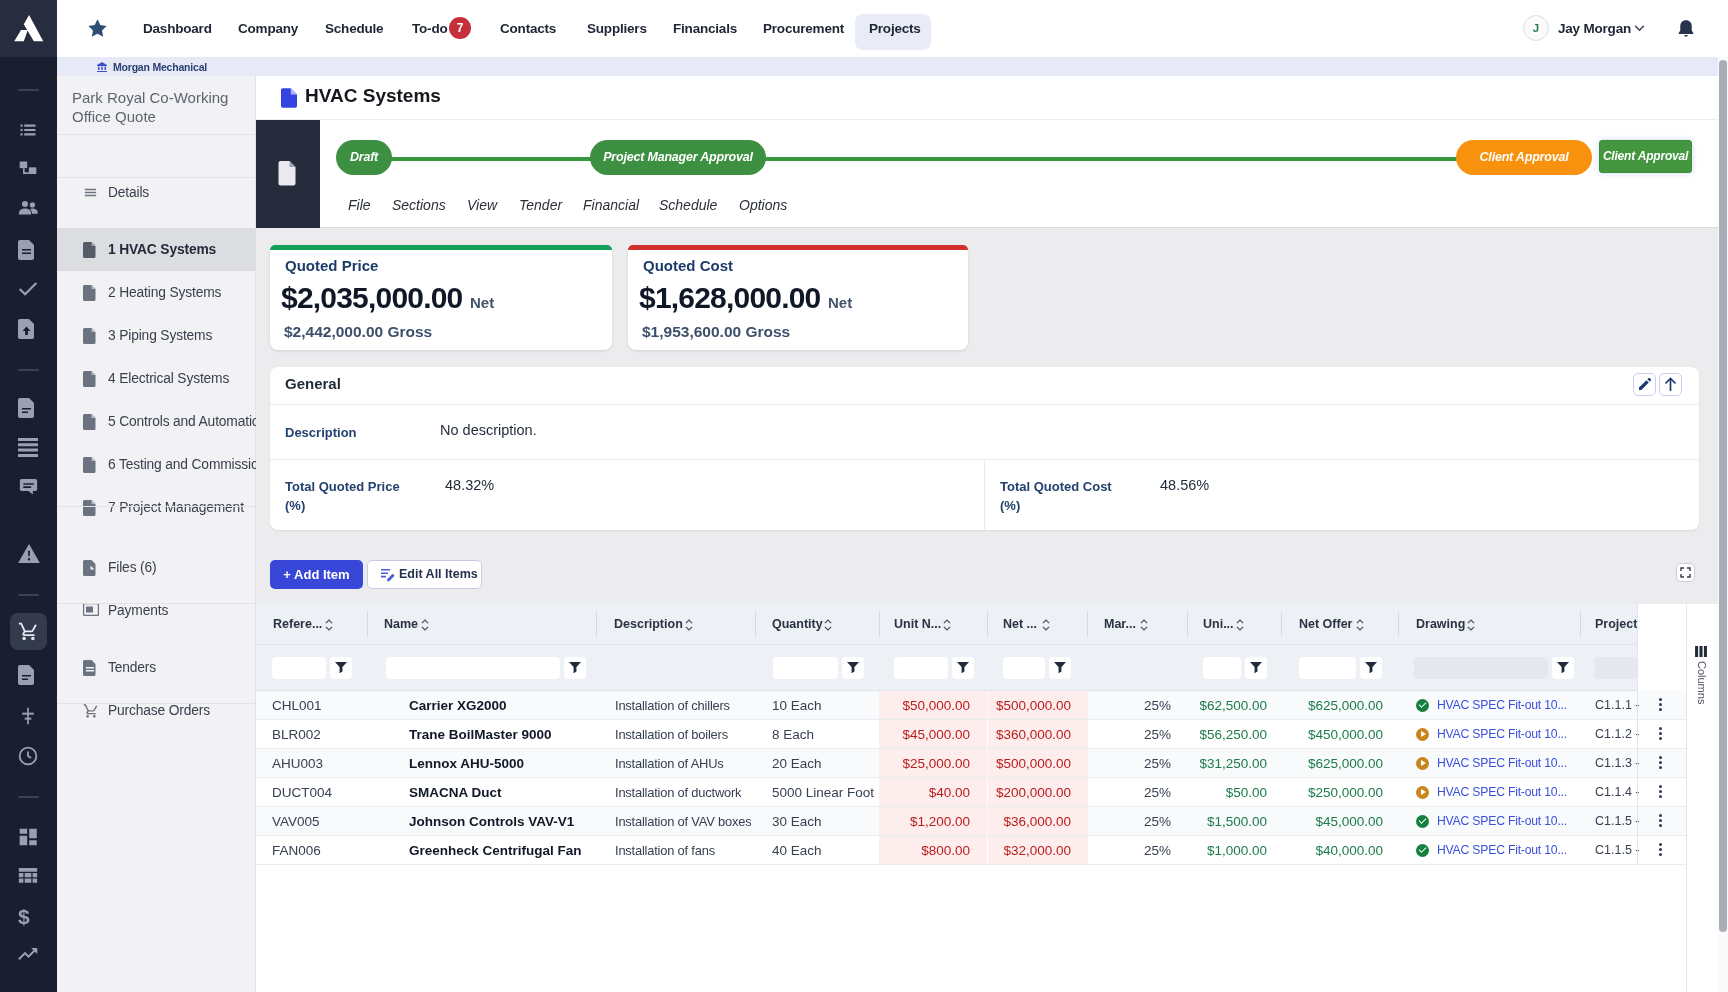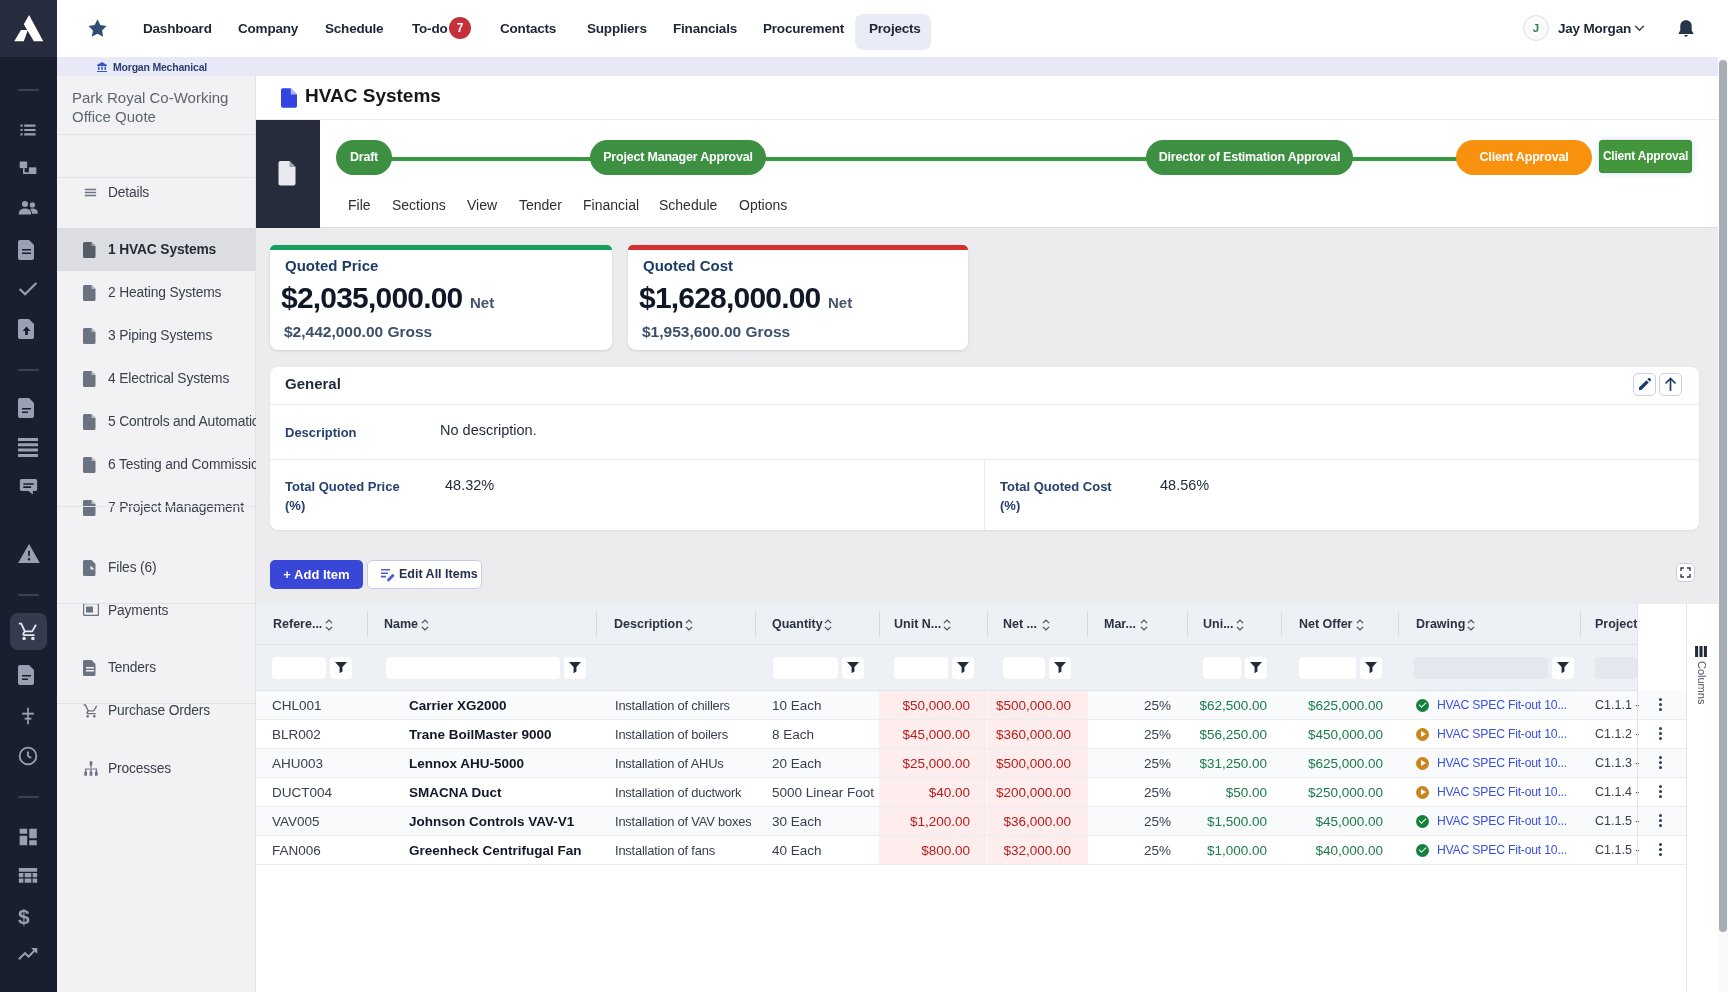--- a/index.html
+++ b/index.html
@@ -25,21 +25,21 @@
 .sidenav { position:absolute; left:57px; top:76px; width:199px; height:916px; background:#f2f2f4; border-right:1px solid #e3e3e7; }
 .sn-title { position:absolute; left:15px; top:12px; width:165px; font-size:15px; line-height:19px; font-weight:400; color:#5d6570; }
 .sn-div { position:absolute; left:0; width:199px; height:1px; background:#e2e2e6; }
 .sn-item { position:absolute; left:0; width:199px; height:43px;margin-top:37px; }
 .sn-item .txt { position:absolute; left:51px; top:0; height:43px; line-height:43px; font-size:13.8px; letter-spacing:-0.15px; font-weight:400; color:#39414e; white-space:nowrap; overflow:hidden; width:149px; }
 .sn-item svg { position:absolute; left:26px; top:14px; }
 .sn-active { background:#dcdde0; }
 .sn-active .txt { font-weight:700; color:#1f2937; }
 
 .main-header { position:absolute; left:256px; top:76px; width:1472px; height:44px; background:#fff; border-bottom:1px solid #ededf0; }
-.wf-band { position:absolute; left:256px; top:120px; width:1472px; height:108px; background:#fff; border-bottom:1px solid #dadade; }
+.wf-band { position:absolute; left:256px; top:120px; width:1472px; height:108px; background:#fff; border-bottom:1px solid #dadade;font-style:italic; }
 .dark-tab { position:absolute; left:0px; top:0px; width:64px; height:108px; background:#272c3c; }
 .wf-line { position:absolute; top:37px; height:4px; background:#37993f; }
 .pill { position:absolute; top:20px; height:35px; border-radius:18px; background:#3d8f41; color:#fff; font-size:12.5px; font-weight:700; text-align:center; line-height:35px; white-space:nowrap; letter-spacing:-0.2px; }
 .mainbg { position:absolute; left:256px; top:228px; width:1462px; height:763px; background:#ececee; }
 .menurow span { position:absolute; top:63px; height:45px; line-height:45px; font-size:14px; color:#2a2f38; }
 
 .card { position:absolute; top:245px; height:105px; background:#fff; border-radius:8px; box-shadow:0 1px 3px rgba(16,24,40,.12); }
 .card .strip { position:absolute; left:0; top:0; width:100%; height:5px; border-radius:8px 8px 0 0; }
 .card .ttl { position:absolute; left:15px; top:12px; font-size:15px; font-weight:700; color:#1d3c68; }
 .card .amt { position:absolute; left:11px; top:36px; font-size:30px; font-weight:700; color:#101828; letter-spacing:-0.8px;}
@@ -294,47 +294,40 @@
       <span class="txt">Purchase Orders</span>
     </div>
     <div class="sn-item" style="top:533px">
       <svg width="14" height="16" viewBox="0 0 14 16">
           <path fill="#6b7280" d="M1.5 0h7l4 4v10.5a1.5 1.5 0 0 1-1.5 1.5H1.5A1.5 1.5 0 0 1 0 14.5v-13A1.5 1.5 0 0 1 1.5 0z"></path>
           <path fill="#f2f2f4" d="M3 7h8v1.4H3zM3 10h8v1.4H3z"></path>
         </svg>
       <span class="txt">Tenders</span>
     </div>
     <div class="sn-div" style="top:627px"></div>
-    <div class="sn-item" style="top:634px">
-      <svg width="16" height="15" viewBox="0 0 24 22">
-          <path fill="#6b7280" d="M10 0h4v6h-4zM2 16h4v6H2zm8 0h4v6h-4zm8 0h4v6h-4zM11 6h2v4h-2zM3 12h18v2h-2v-2M3 12h2v4H3zm8 0h2v4h-2zm8 0h2v4h-2zM3 11h18v1.6H3z"></path>
-        </svg>
-      <span class="txt">Processes</span>
-    </div>
   </div>
 
   <div class="main-header">
     <svg class="abs" style="left:25px;top:12px" width="16" height="20" viewBox="0 0 18 22">
         <path fill="#3344e0" d="M2 0h9l7 7v13a2 2 0 0 1-2 2H2a2 2 0 0 1-2-2V2a2 2 0 0 1 2-2z"></path>
         <path fill="#aeb6f2" d="M11 0l7 7h-7z"></path>
       </svg>
     <span class="abs" style="left:49px;top:9px;font-size:19px;font-weight:700;color:#16181d">HVAC Systems</span>
   </div>
 
   <div class="wf-band">
     <div class="dark-tab">
       <svg class="abs" style="left:22px;top:41px" width="20" height="25" viewBox="0 0 20 25">
           <path fill="#e8eaee" d="M2.5 0h9l6 6v16.5a2 2 0 0 1-2 2h-13a2 2 0 0 1-2-2V2a2 2 0 0 1 2-2z"></path>
           <path fill="#9aa0b0" d="M11.5 0l6 6h-6z"></path>
         </svg>
     </div>
     <div class="wf-line" style="left:104px;width:1100px"></div>
     <div class="pill" style="left:80px;width:56px">Draft</div>
     <div class="pill" style="left:334px;width:176px">Project Manager Approval</div>
-    <div class="pill" style="left:890px;width:207px">Director of Estimation Approval</div>
     <div class="pill" style="left:1200px;width:136px;background:#f8920e">Client Approval</div>
     <div class="pill" style="left:1343px;width:93px;top:20px;height:33px;line-height:31px;font-size:12px;background:#43953e;border:1px solid #3a8e39;border-radius:3px;box-shadow:0 0 6px rgba(120,150,220,.35)">Client Approval</div>
     <div class="menurow">
       <span style="left:92px">File</span>
       <span style="left:136px">Sections</span>
       <span style="left:211px">View</span>
       <span style="left:263px">Tender</span>
       <span style="left:327px">Financial</span>
       <span style="left:403px">Schedule</span>
       <span style="left:483px">Options</span>

